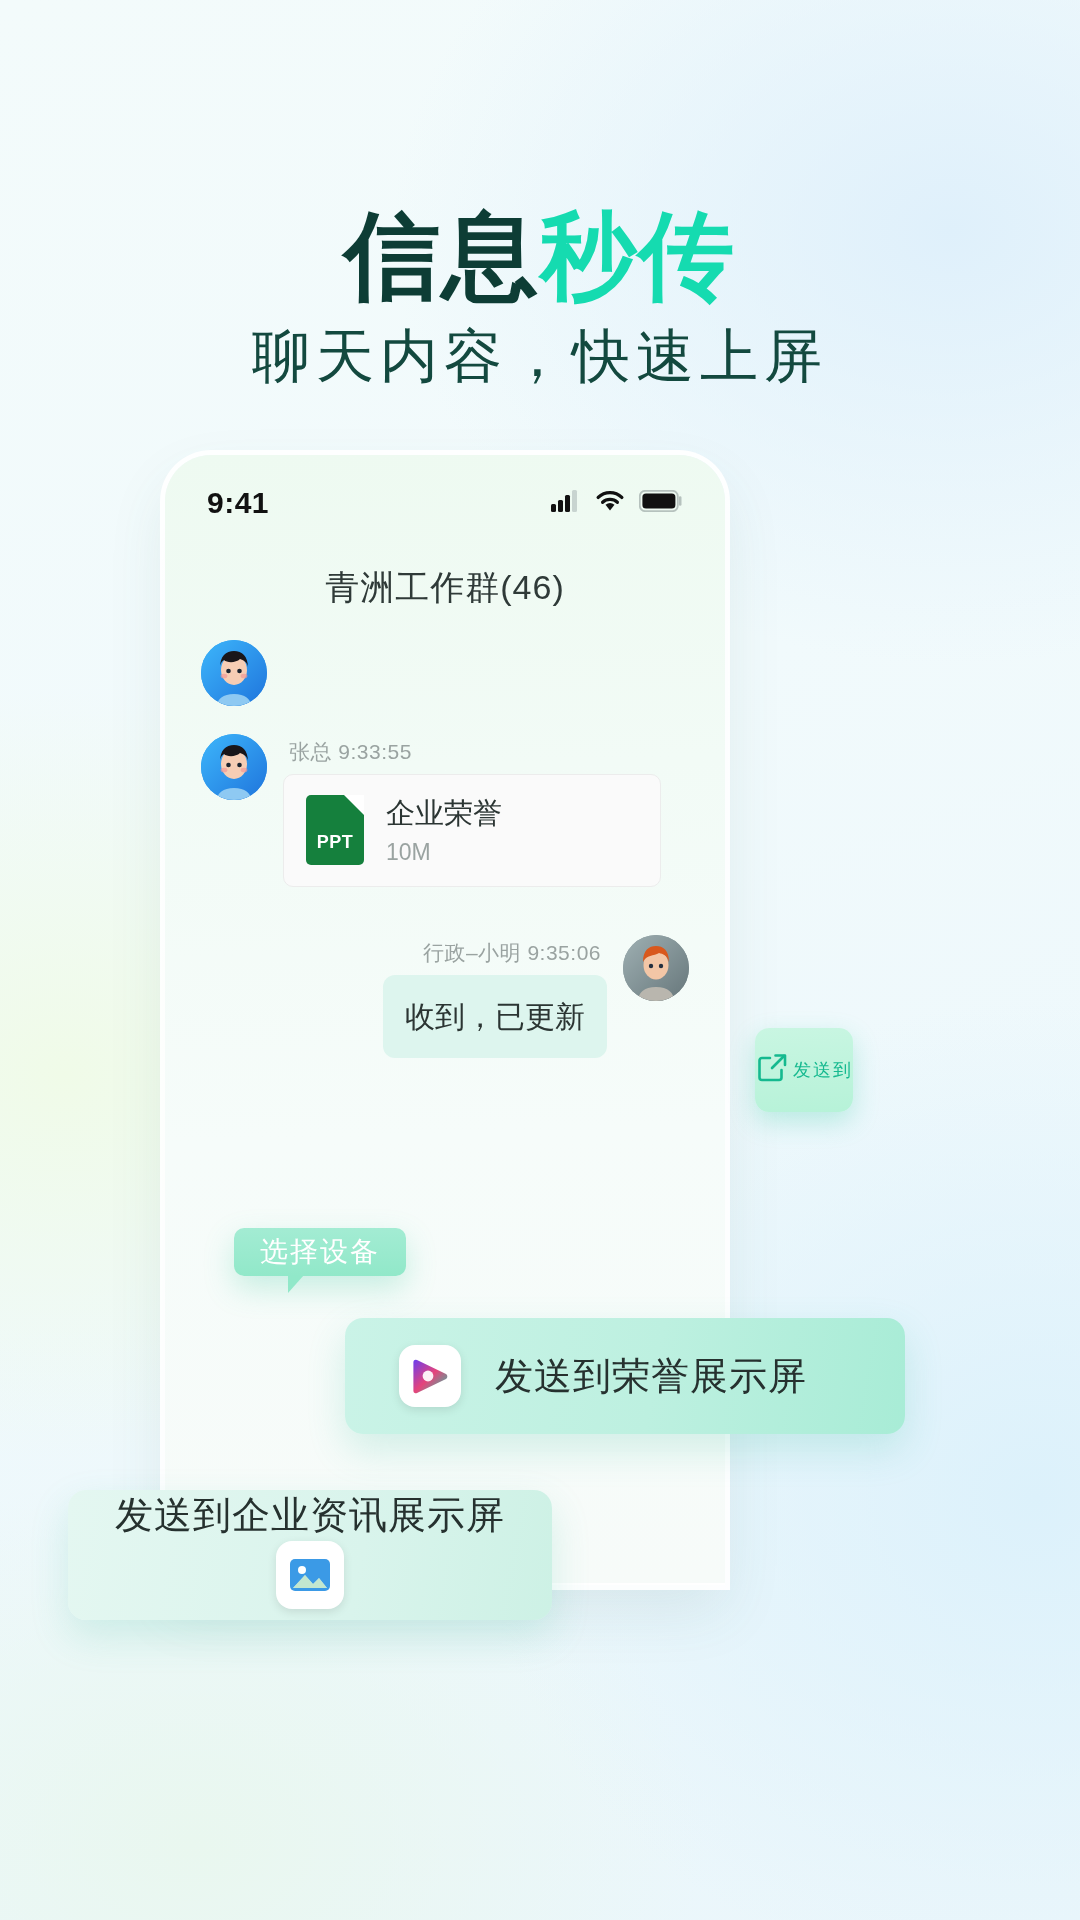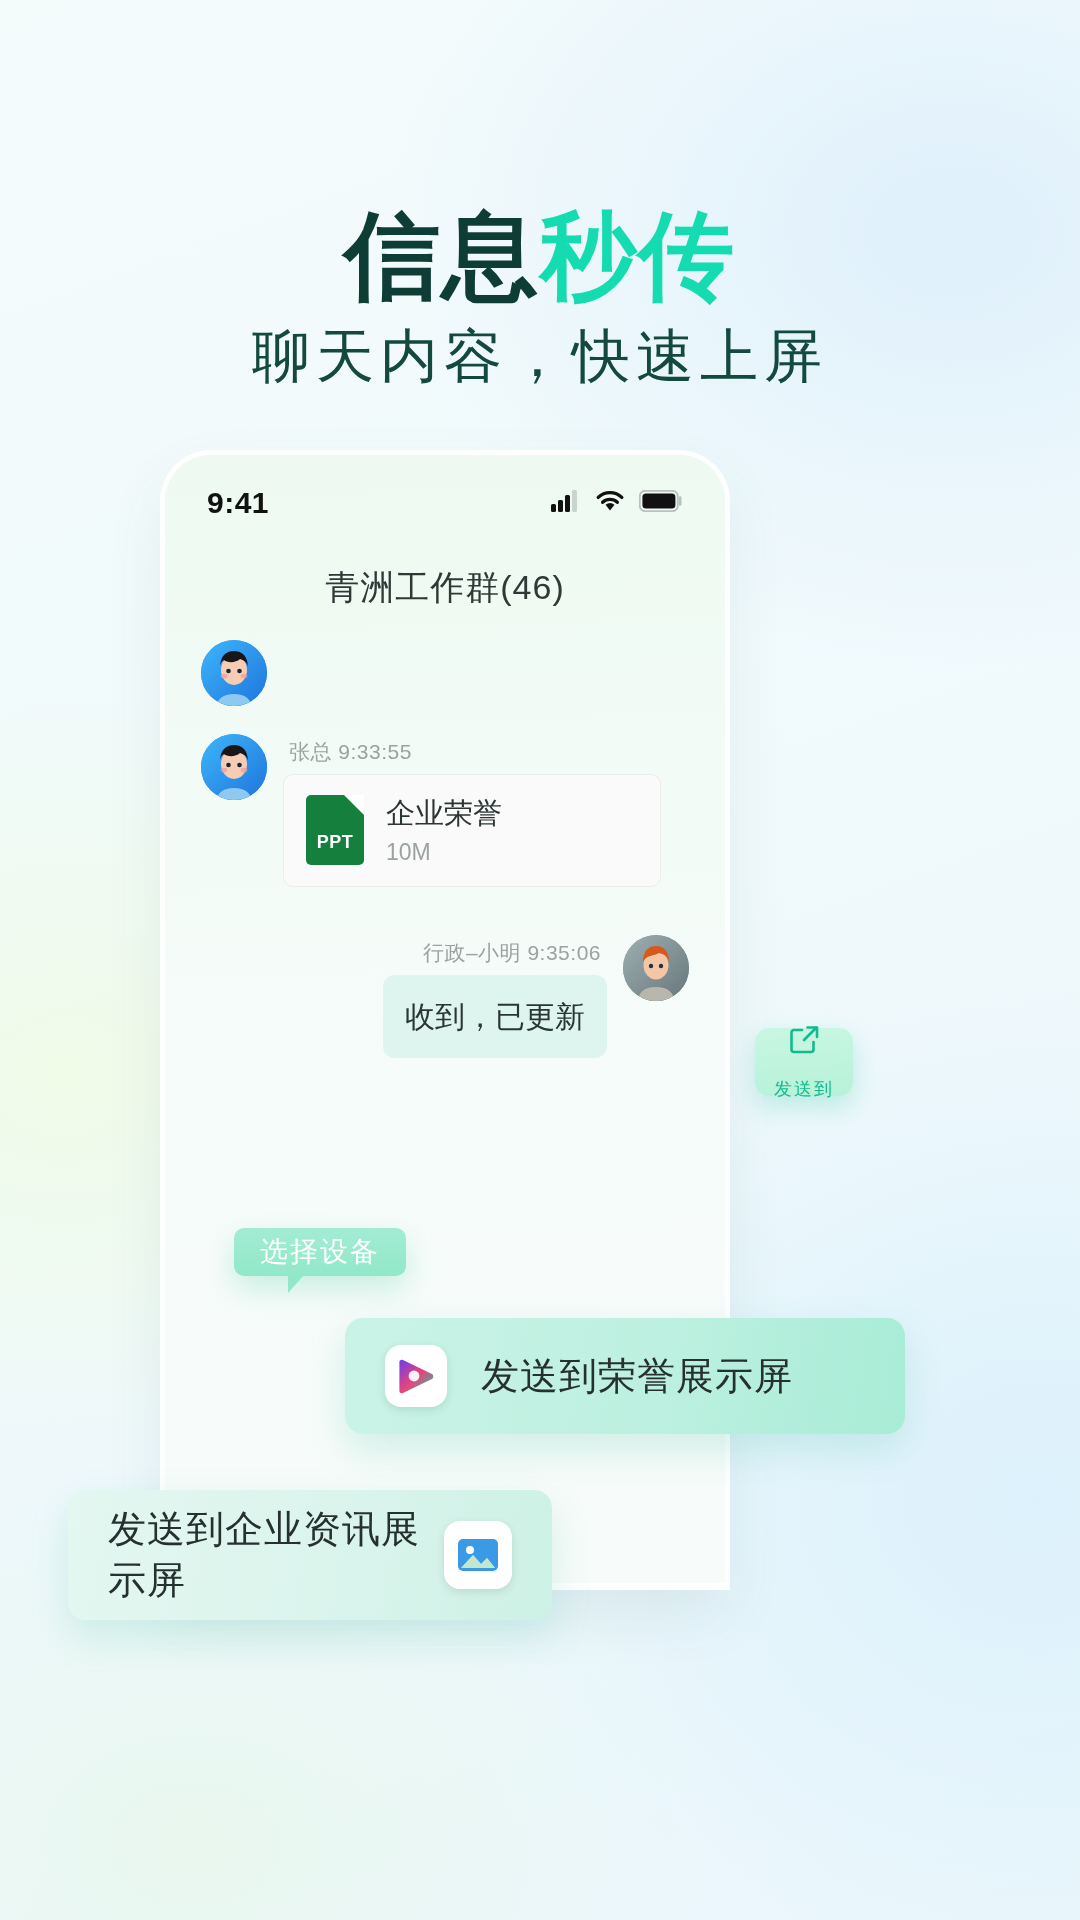--- a/index.html
+++ b/index.html
@@ -98,25 +98,25 @@
   .ppt-label{
     position:absolute; left:0; right:0; bottom:12px; text-align:center;
     color:#fff; font-size:18px; font-weight:bold; letter-spacing:.5px;
   }
   .file-name { font-size:29px; color:#2b3533; line-height:1.3; }
   .file-size { font-size:23px; color:#9aa3a1; margin-top:6px; }
 
   
   .sendto {
     position:absolute; left:755px; top:1028px;
-    width:98px; height:68px; border-radius:14px;
+    width:98px; height:84px; border-radius:14px;
     background:linear-gradient(175deg,#c9f6e2,#b6f2d8);
     box-shadow:0 10px 26px rgba(50,200,160,.28);
-    display:flex; flex-direction:column; align-items:center; justify-content:center;
-    gap:16px;
+    display:flex; flex-direction:row; align-items:center; justify-content:center;
+    gap:4px;
   }
   .sendto-label { font-size:18px; color:#15b98f; letter-spacing:2px; }
 
   
   .tooltip {
     position:absolute; left:234px; top:1228px;
     background:linear-gradient(180deg,#a3ecd3,#91e8c9);
     color:#ffffff; font-size:28px; letter-spacing:2px;
     padding:5px 26px; border-radius:10px;
     box-shadow:0 12px 30px rgba(60,200,160,.26);
@@ -129,27 +129,27 @@
 
   
   .card {
     position:absolute; display:flex; align-items:center;
     border-radius:18px;
   }
   .card-a {
     left:345px; top:1318px; width:560px; height:116px;
     background:linear-gradient(100deg,#caf3e7 0%,#bdf0e0 55%,#a8ecd6 100%);
     box-shadow:0 16px 38px rgba(60,190,160,.20);
-    padding-left:40px; gap:34px;
+    padding-left:54px; gap:34px;
   }
   .card-b {
     left:68px; top:1490px; width:484px; height:130px;
     background:linear-gradient(100deg,#e4f7f1 0%,#d9f4ec 60%,#cdf1e5 100%);
     box-shadow:0 16px 38px rgba(60,190,160,.18);
-    padding:0 40px; justify-content:space-between;
+    padding:0 40px; flex-direction:column;
   }
   .card-text { font-size:38px; color:#26312f; letter-spacing:1px; }
 
   .app-icon {
     width:62px; height:62px; border-radius:16px;
     background:#ffffff; box-shadow:0 3px 10px rgba(0,0,0,.10);
     display:flex; align-items:center; justify-content:center; flex:0 0 62px;
   }
   .app-icon.b { width:68px; height:68px; flex:0 0 68px; }
 </style>

